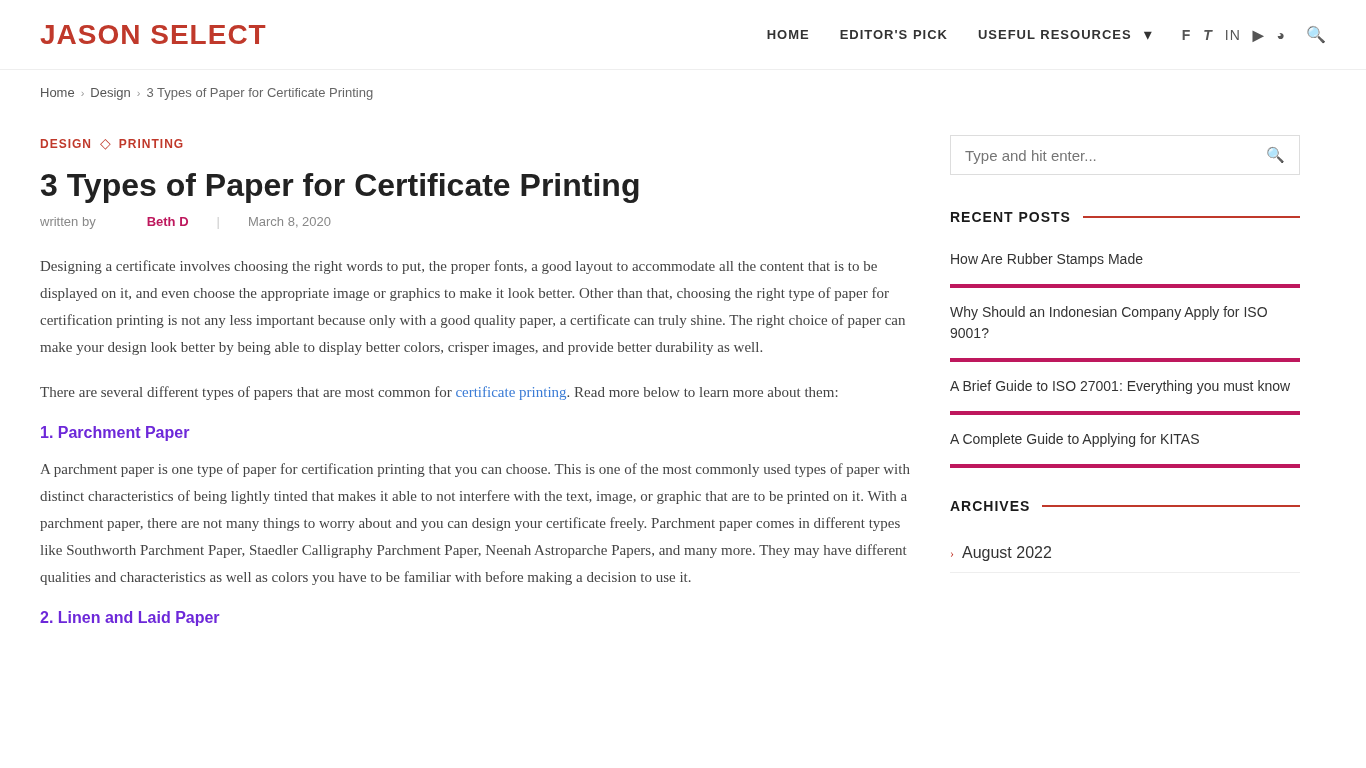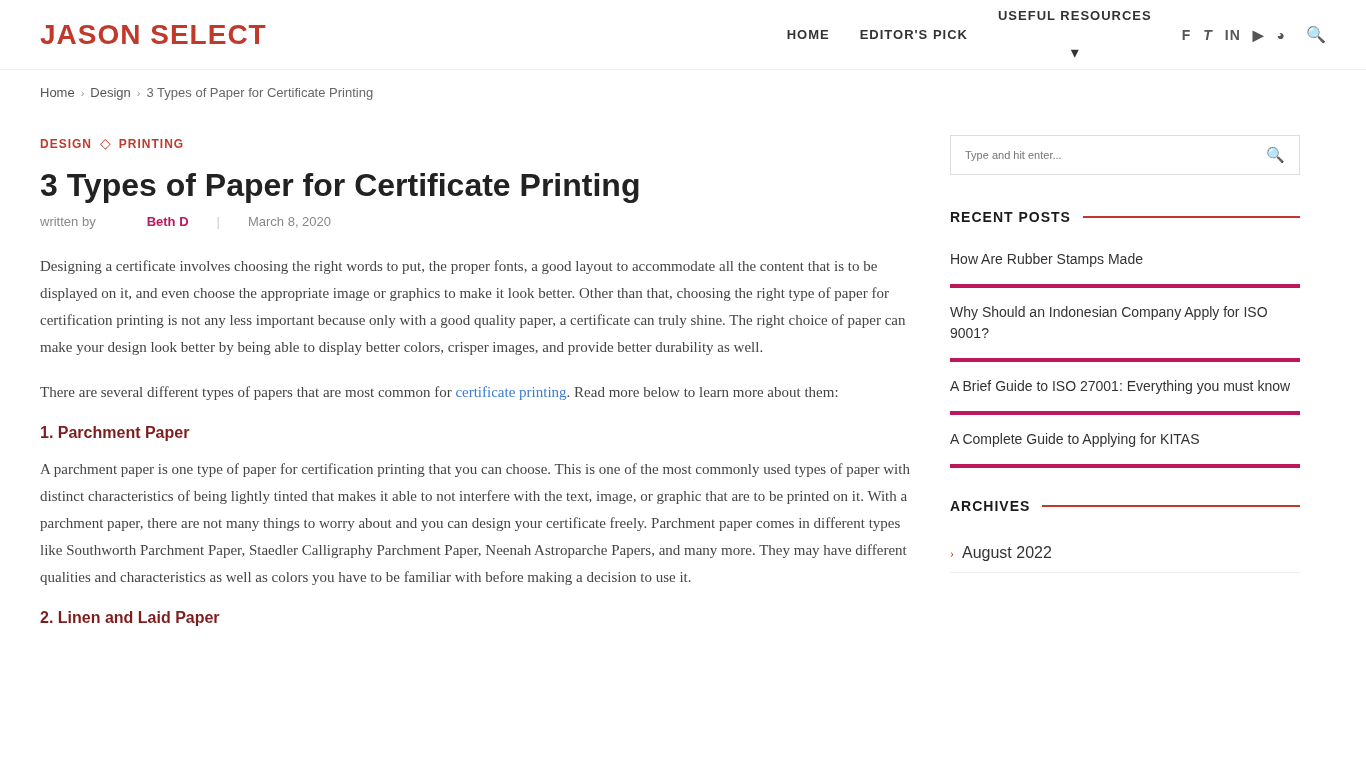--- a/index.html
+++ b/index.html
@@ -32,23 +32,22 @@
       font-family: Arial, sans-serif;
       font-size: 13px;
       font-weight: 700;
       color: #333;
       letter-spacing: 1px;
       text-transform: uppercase;
     }
     .nav-dropdown {
       display: flex;
       align-items: center;
-      gap: 20px;
+      gap: 12px;
       cursor: pointer;
-      flex-direction: column;
     }
     .social-icons {
       display: flex;
       align-items: center;
       gap: 12px;
     }
     .social-icon {
       font-size: 14px;
       color: #555;
       cursor: pointer;
@@ -131,42 +130,42 @@
       margin-bottom: 18px;
     }
     .article-body a {
       color: #3a7bd5;
       text-decoration: none;
     }
     .article-body h3 {
       font-family: Arial, sans-serif;
       font-size: 16px;
       font-weight: 600;
-      color: #7f1d1d;
+      color: #6d28d9;
       margin-bottom: 14px;
     }
 
     
     .sidebar {
       width: 350px;
       flex-shrink: 0;
     }
     .search-box {
       display: flex;
       align-items: center;
       border: 1px solid #ddd;
       padding: 10px 14px;
       margin-bottom: 34px;
     }
     .search-box input {
       border: none;
       outline: none;
       flex: 1;
       font-family: Arial, sans-serif;
-      font-size: 11px;
+      font-size: 15px;
       color: #be185d;
     }
     .search-box-icon {
       color: #aaa;
       font-size: 15px;
       cursor: pointer;
     }
 
     .sidebar-section-title {
       font-family: Arial, sans-serif;
@@ -237,21 +236,21 @@
   <nav>
     <a href="#">HOME</a>
     <a href="#">EDITOR'S PICK</a>
     <span class="nav-dropdown">
       <a href="#">USEFUL RESOURCES</a>
       <span>▾</span>
     </span>
     <div class="social-icons">
       <a class="social-icon">f</a>
       <a class="social-icon" style="font-style:italic;">t</a>
-      <a class="social-icon" style="font-family:Arial;font-weight:bold;">in</a>
+      <a class="social-icon" style="font-family:Arial;font-weight:normal;">in</a>
       <a class="social-icon">▶</a>
       <a class="social-icon">◕</a>
       <span class="search-icon-header">🔍</span>
     </div>
   </nav>
 </header>
 
 <div class="breadcrumb">
   <a href="#">Home</a>
   <span class="breadcrumb-sep">›</span>

